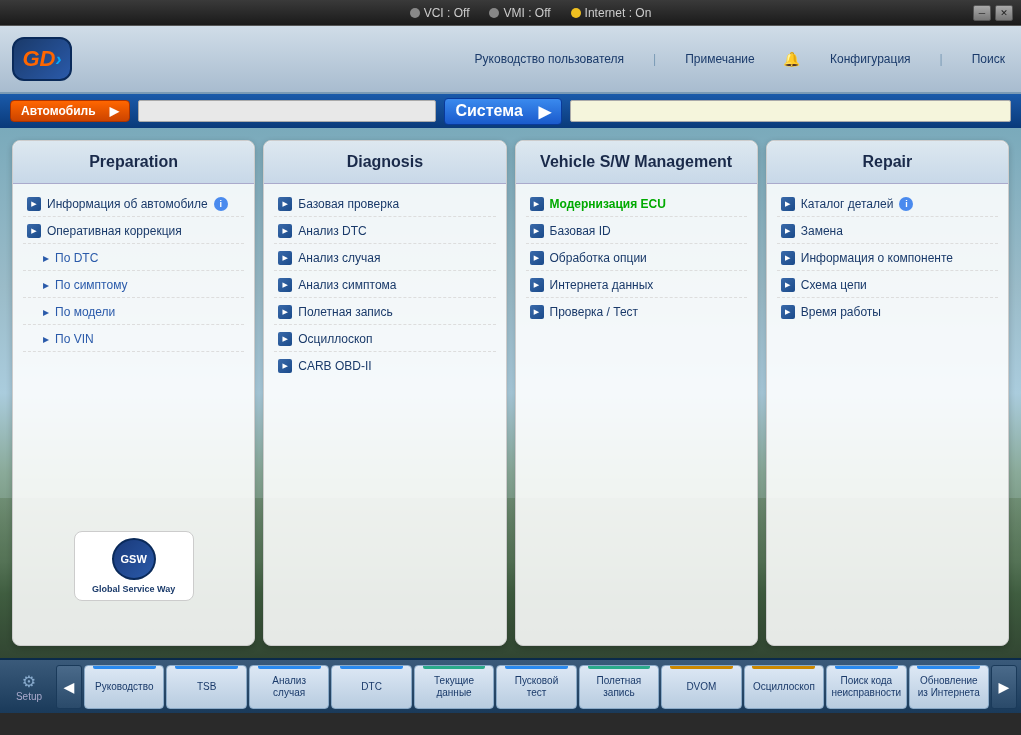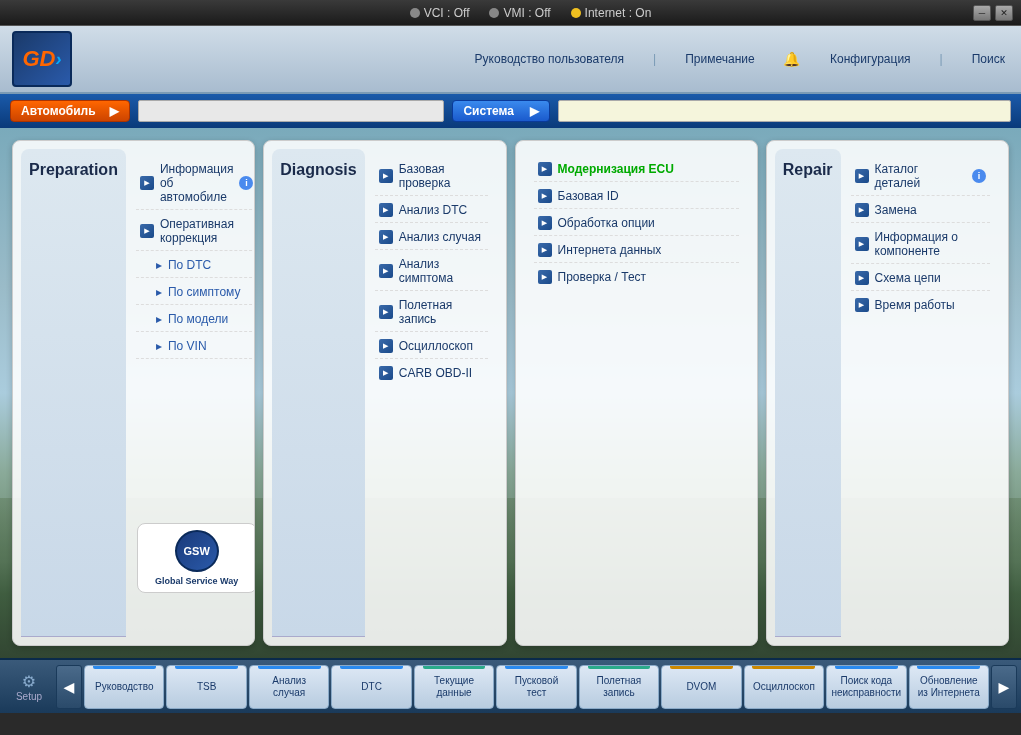--- a/index.html
+++ b/index.html
@@ -65,23 +65,23 @@
       background: linear-gradient(to bottom, #d0dde8, #a8bccf);
       height: 68px;
       display: flex;
       align-items: center;
       padding: 0 12px;
       gap: 12px;
       border-bottom: 2px solid #7a9ab5;
     }
     .logo {
       width: 60px;
-      height: 56px;
+      height: 44px;
       background: linear-gradient(135deg, #1a3a6a, #2a5aaa);
-      border-radius: 4px;
+      border-radius: 12px;
       display: flex;
       align-items: center;
       justify-content: center;
       color: #ff6600;
       font-size: 20px;
       font-weight: bold;
       font-style: italic;
       border: 2px solid #0a2a5a;
     }
     .logo-text {
@@ -138,21 +138,21 @@
       border: 1px solid #aaa;
       border-radius: 2px;
       padding: 0 6px;
       font-size: 11px;
     }
     .btn-system {
       background: linear-gradient(to bottom, #3a8aee, #1a5acc);
       border: 1px solid #0a3a9a;
       border-radius: 4px;
       color: white;
-      font-size: 12px;
+      font-size: 16px;
       font-weight: bold;
       padding: 3px 10px;
       cursor: pointer;
       display: flex;
       align-items: center;
       gap: 16px;
       text-align: right;
     }
     .toolbar-input2 {
       flex: 1.5;
@@ -201,24 +201,24 @@
         #8aaa99 65%,
         #6a8870 80%,
         #4a6450 100%);
     }
 
     .panel {
       flex: 1;
       background: rgba(255, 255, 255, 0.88);
       border-radius: 8px;
       border: 1px solid #ccc;
-      padding: 8px;
+      padding: 0;
       z-index: 1;
       display: flex;
-      flex-direction: row;
+      flex-direction: column;
       overflow: hidden;
       box-shadow: 0 2px 6px rgba(0,0,0,0.2);
     }
     .panel-header {
       background: linear-gradient(to bottom, #dde8f0, #c8d8e8);
       padding: 12px 8px;
       text-align: center;
       font-size: 16px;
       font-weight: bold;
       color: #1a2a4a;
@@ -504,20 +504,23 @@
         <span>Осциллоскоп</span>
       </div>
       <div class="menu-item">
         <div class="menu-icon">▶</div>
         <span>CARB OBD-II</span>
       </div>
     </div>
   </div>
 
   <div class="panel">
+    <div class="panel-header">
+      <span>Vehicle S/W Management</span>
+    </div>
     <div class="panel-body">
       <div class="menu-item">
         <div class="menu-icon">▶</div>
         <span class="menu-item-green">Модернизация ECU</span>
       </div>
       <div class="menu-item">
         <div class="menu-icon">▶</div>
         <span>Базовая ID</span>
       </div>
       <div class="menu-item">

